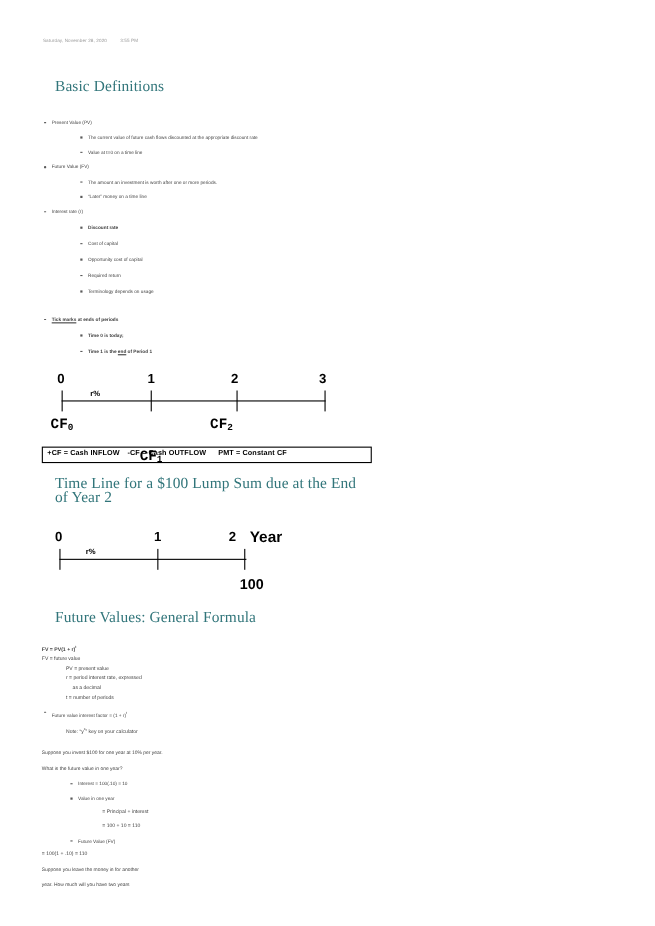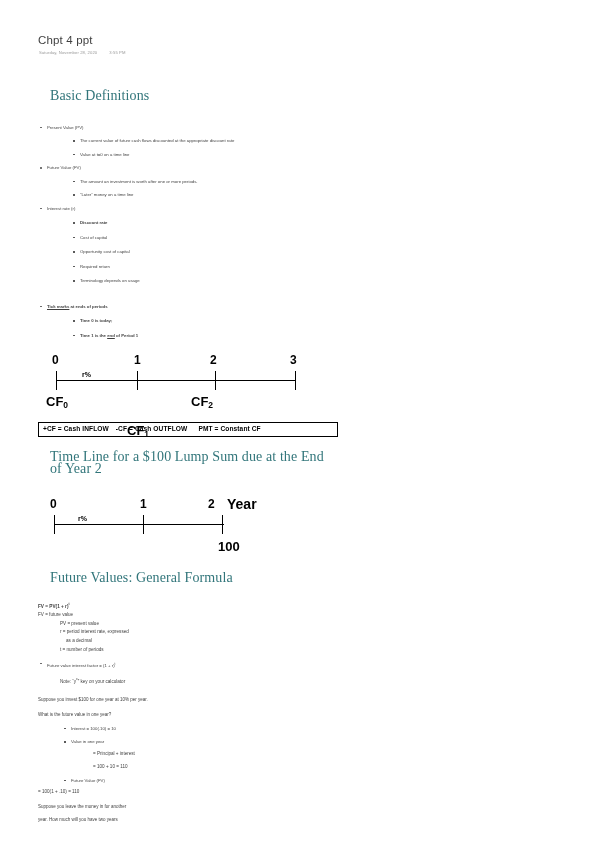--- a/index.html
+++ b/index.html
@@ -125,21 +125,21 @@
     font-size: 12px;
     color: #000;
     line-height: 12px;
   }
   .tl-axis {
     position: absolute;
     background: #000;
   }
   .tl-cf {
     position: absolute;
-    font-family: Liberation Sans, sans-serif;
+    font-family: Liberation Mono, monospace;
     font-weight: bold;
     font-size: 13px;
     color: #000;
     line-height: 13px;
     white-space: nowrap;
   }
   .tl-cf sub {
     font-size: 8.5px;
     font-weight: bold;
     vertical-align: baseline;
@@ -197,21 +197,20 @@
     color: #3f3f3f;
     margin-top: 7px;
   }
 </style>
 </head>
 <body>
 
 <div class="page">
   <div class="content">
 
-    <div class="note-title">Chpt 4 ppt</div>
     <div class="note-datebar">
       <span>Saturday, November 28, 2020</span>
       <span>3:55 PM</span>
     </div>
 
     <div style="height:22px"></div>
 
     <div class="h-teal">Basic Definitions</div>
 
     <div class="block-gap-sm"></div>

